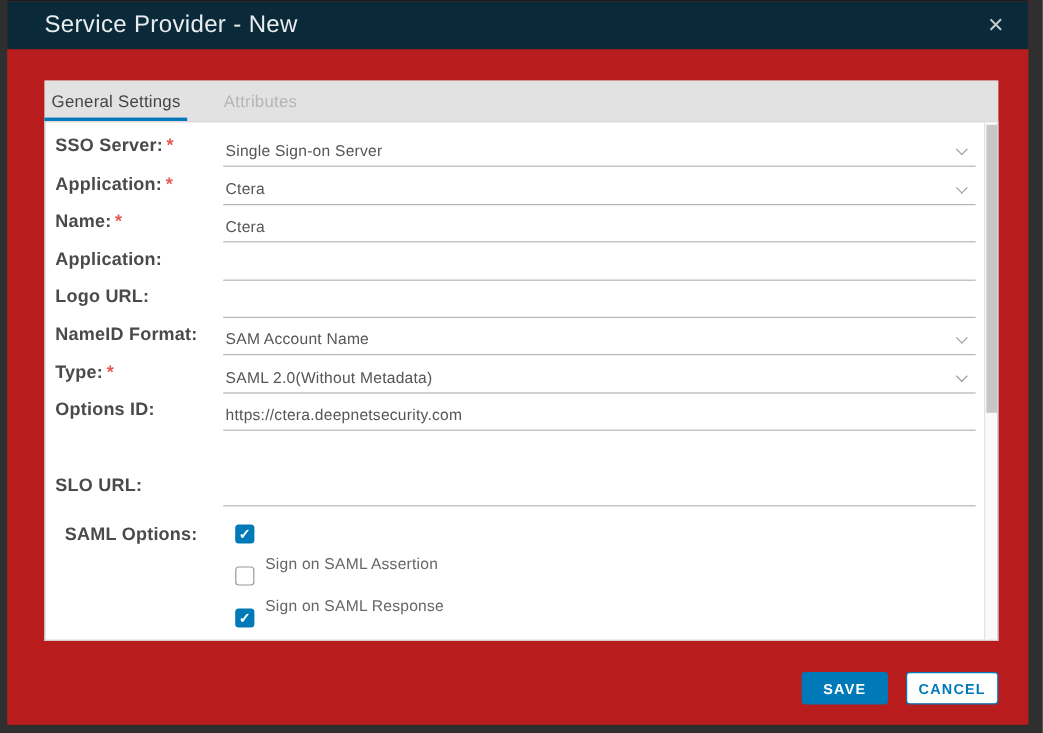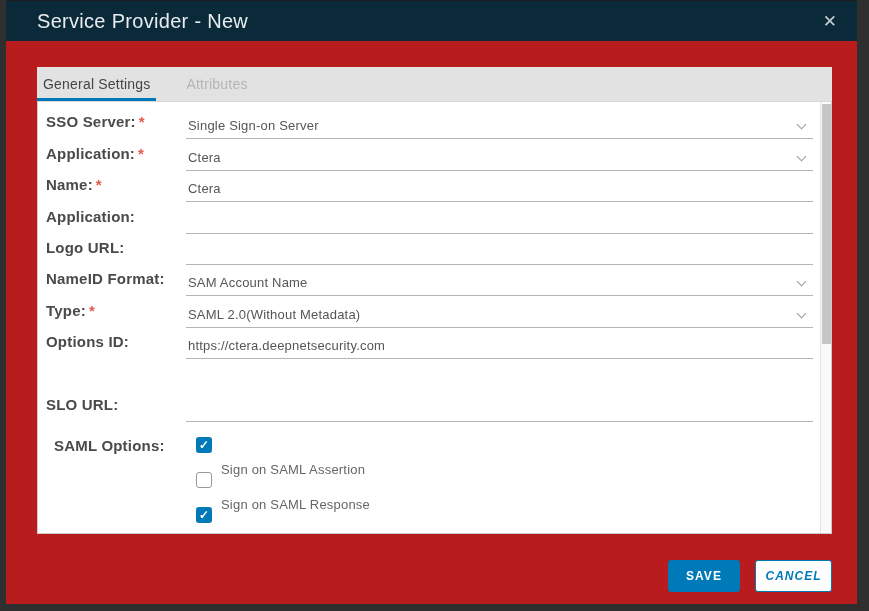--- a/index.html
+++ b/index.html
@@ -87,27 +87,27 @@
     background:#c6c6c6;
   }
   
   .footer {
     flex:1; position:relative;
   }
   .footer-buttons {
     position:absolute; top:26px; right:25px; display:flex; gap:15px;
   }
   .btn {
-    height:32px; border-radius:3px; font-size:12px; font-weight:bold;
+    height:27px; border-radius:3px; font-size:12px; font-weight:bold;
     letter-spacing:1px; cursor:pointer;
     font-family:"Liberation Sans", sans-serif;
     display:flex; align-items:center; justify-content:center;
   }
   .btn-save { width:72px; background:#0079b8; color:#ffffff; border:1px solid #0079b8; }
-  .btn-cancel { width:77px; background:#ffffff; color:#0079b8; border:1px solid #0079b8;font-style:italic; }
+  .btn-cancel { width:77px; background:#ffffff; color:#0079b8; border:1px solid #0079b8; }
 </style>
 </head>
 <body>
 
 <div class="dialog">
 
   <div class="header">
     <div class="title">Service Provider - New</div>
     <div class="close">✕</div>
   </div>

